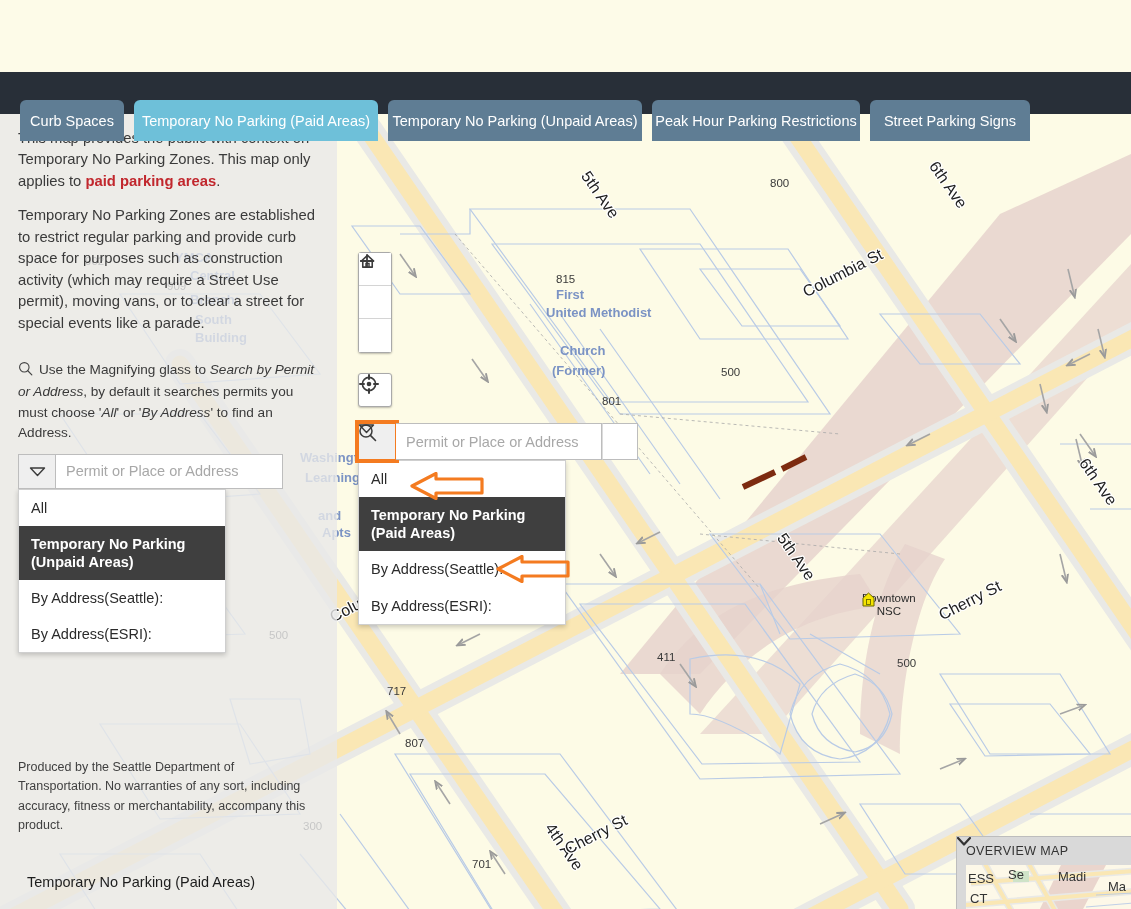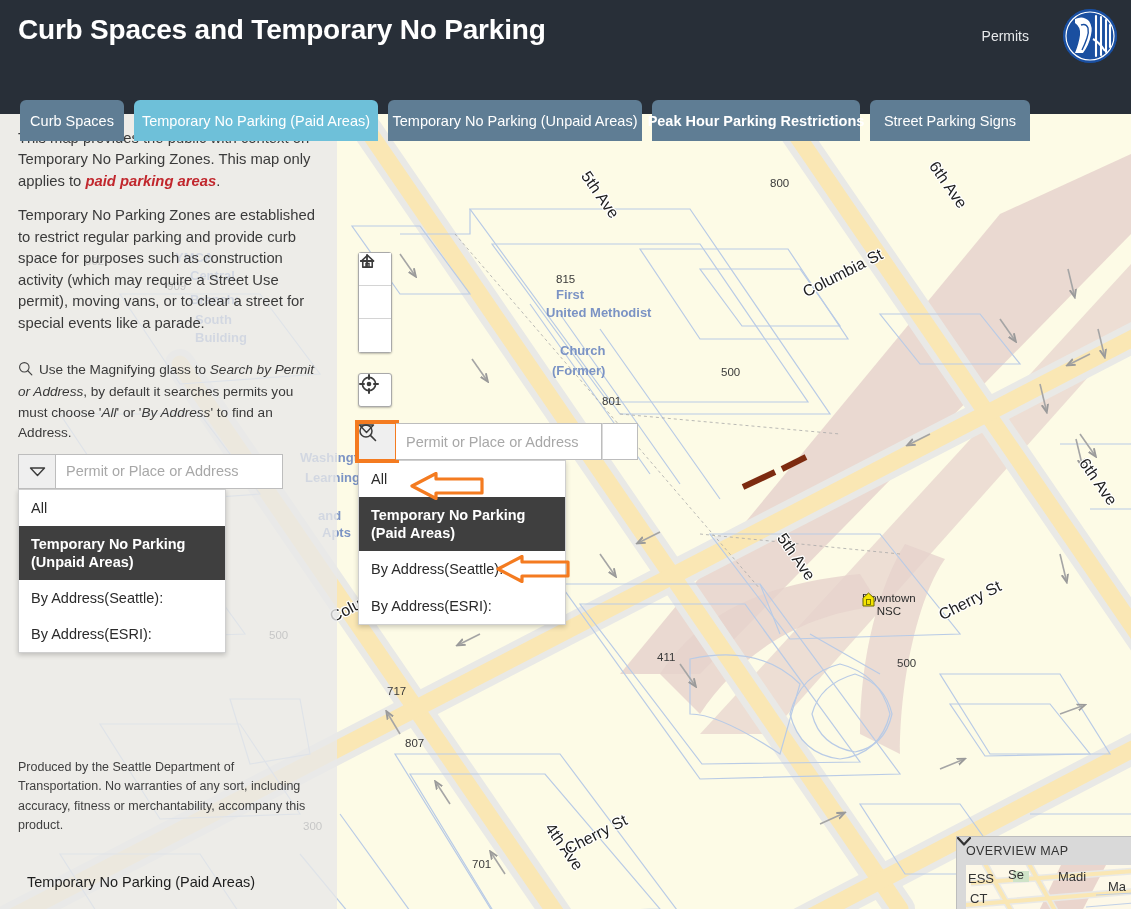--- a/index.html
+++ b/index.html
@@ -163,21 +163,21 @@
     background: rgba(232,232,232,0.80);
     z-index: 20;
     padding: 14px 18px 0 18px;
     overflow: hidden;
   }
   #sidebar p {
     margin: 0 0 13px 0;
     font-size: 14.8px; line-height: 1.45;
     color: #3a3a3a;
   }
-  .hi-red { color: #c1272d; font-weight: bold; font-style: italic; }
+  .hi-red { color: #c1272d; font-weight: bold; }
   #search-hint {
     margin-top: 26px; margin-bottom: 10px;
     font-size: 13.6px; line-height: 1.5; color: #3a3a3a;
   }
   #search-hint .mg { margin-right: 6px; vertical-align: -2px; display: inline-block; }
   #side-search { margin-top: 4px; }
   #side-search .search-row { height: 35px; }
   #side-search .search-input { width: 227px; }
   #side-search .menu { width: 208px; }
   #footer-note {
@@ -540,51 +540,32 @@
           <div class="menu-item selected"><span>Temporary No Parking (Unpaid Areas)</span></div>
           <div class="menu-item"><span>By Address(Seattle):</span></div>
           <div class="menu-item"><span>By Address(ESRI):</span></div>
         </div>
     </div>
 
     <div id="footer-note">Produced by the Seattle Department of Transportation. No warranties of any sort, including accuracy, fitness or merchantability, accompany this product.</div>
     <div id="legend-title">Temporary No Parking (Paid Areas)</div>
   </div>
 
-  <div id="header">
-    <div id="header-title">Curb Spaces and Temporary No Parking</div>
-    <a id="permits-link" href="#">Permits</a>
-    <div id="city-logo">
-      <svg width="54" height="54" viewBox="0 0 54 54">
-        <circle cx="27" cy="27" r="27" fill="#1a4fa0"></circle>
-        <circle cx="27" cy="27" r="24" fill="#1a4fa0" stroke="#ffffff" stroke-width="1.2"></circle>
-        <path d="M12,10 Q20,6 26,12 Q30,18 28,26 Q26,36 20,44 L12,44 Q16,34 17,26 Q18,18 12,14 Z" fill="#ffffff"></path>
-        <path d="M18,16 Q23,14 25,19 Q26,24 24,29 Q22,35 19,41" fill="none" stroke="#1a4fa0" stroke-width="1.4"></path>
-        <g stroke="#ffffff" stroke-width="2.1" fill="none" stroke-linecap="round">
-          <path d="M33,7 L33,47"></path>
-          <path d="M38,8 L38,46"></path>
-          <path d="M43,11 L43,43"></path>
-          <path d="M47,16 L47,38"></path>
-        </g>
-        <path d="M30,30 Q36,33 42,42" fill="none" stroke="#ffffff" stroke-width="2"></path>
-      </svg>
-    </div>
-  </div>
 
   <div id="tabbar">
       <div class="tab" style="left: 20px; width: 104px;">
         <span>Curb Spaces</span>
       </div>
       <div class="tab active" style="left: 134px; width: 244px;">
         <span>Temporary No Parking (Paid Areas)</span>
       </div>
       <div class="tab" style="left: 388px; width: 254px;">
         <span>Temporary No Parking (Unpaid Areas)</span>
       </div>
-      <div class="tab" style="left: 652px; width: 208px; font-weight: bold;">
+      <div class="tab" style="left: 652px; width: 208px;">
         <span>Peak Hour Parking Restrictions</span>
       </div>
       <div class="tab" style="left: 870px; width: 160px;">
         <span>Street Parking Signs</span>
       </div>
     </div>
 
 </div>
 
 </body></html>

